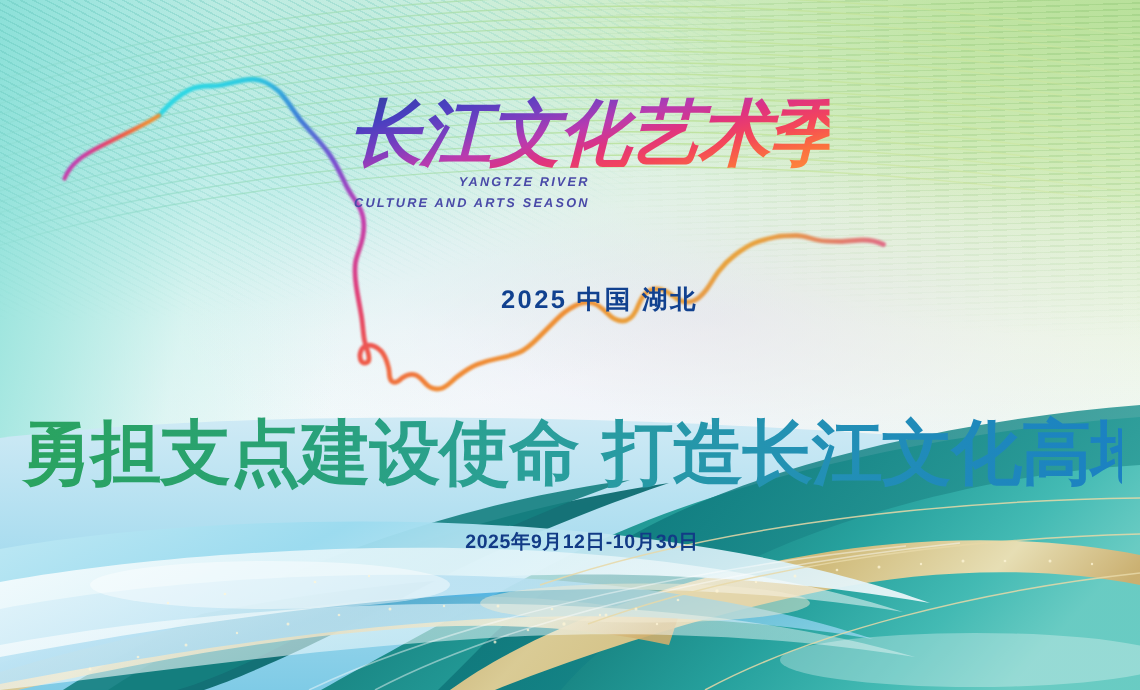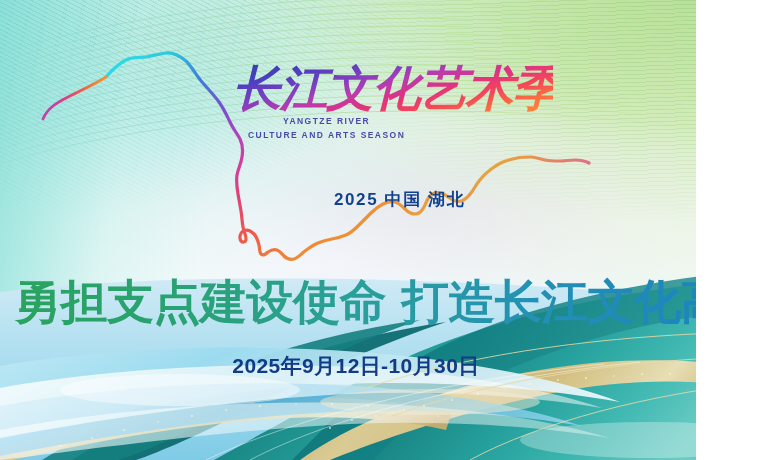--- a/index.html
+++ b/index.html
@@ -1,17 +1,17 @@
 <!DOCTYPE html>
 <html><head>
 <meta charset="utf-8">
 <style>
   html,body{margin:0;padding:0;background:#fff;}
   #poster{
-    position:relative;width:696px;height:460px;overflow:hidden;
+    position:relative;width:760px;height:460px;overflow:hidden;
     font-family:"Liberation Sans",sans-serif;
     background:#f9a8d4;
   }
   
   .bg{position:absolute;inset:0;}
 
   
   .bg-base{
     background:
       radial-gradient(120% 90% at 8% 6%,  #9fe3dd 0%, #b8ebe6 22%, rgba(214,243,240,.75) 42%, rgba(255,255,255,0) 65%),
@@ -56,36 +56,36 @@
   .waves{position:absolute;left:0;bottom:0;width:760px;height:190px;}
   .rivermap{position:absolute;left:0;top:0;width:760px;height:300px;}
 
   
   .calli{
     position:absolute;left:233px;top:50px;width:320px;height:72px;
   }
   .calli svg{display:block;}
 
   .en{
-    position:absolute;left:248px;top:115px;
+    position:absolute;left:236px;top:115px;
     font-size:8.5px;font-weight:bold;letter-spacing:1.45px;line-height:13.5px;
-    color:#4a4aa8;white-space:pre-line;text-align:center;
+    color:#4a4aa8;white-space:pre-line;text-align:right;font-style:italic;
   }
   .loc{
     position:absolute;left:334px;top:188px;
     font-size:17px;font-weight:bold;letter-spacing:1.6px;
     color:#11418f;
   }
   .headline{
     position:absolute;left:14px;top:269px;width:734px;height:62px;
   }
   .headline svg{display:block;}
   .dateline{
     position:absolute;left:16px;right:0;top:352px;text-align:center;
-    font-size:21px;font-weight:bold;letter-spacing:.4px;
+    font-size:13px;font-weight:bold;letter-spacing:.4px;
     color:#123b86;
   }
   .gold-shimmer{position:absolute;left:0;bottom:0;width:760px;height:190px;pointer-events:none;}
 </style>
 </head>
 <body>
 
 <div id="poster">
 
   <div class="bg bg-base"></div>

